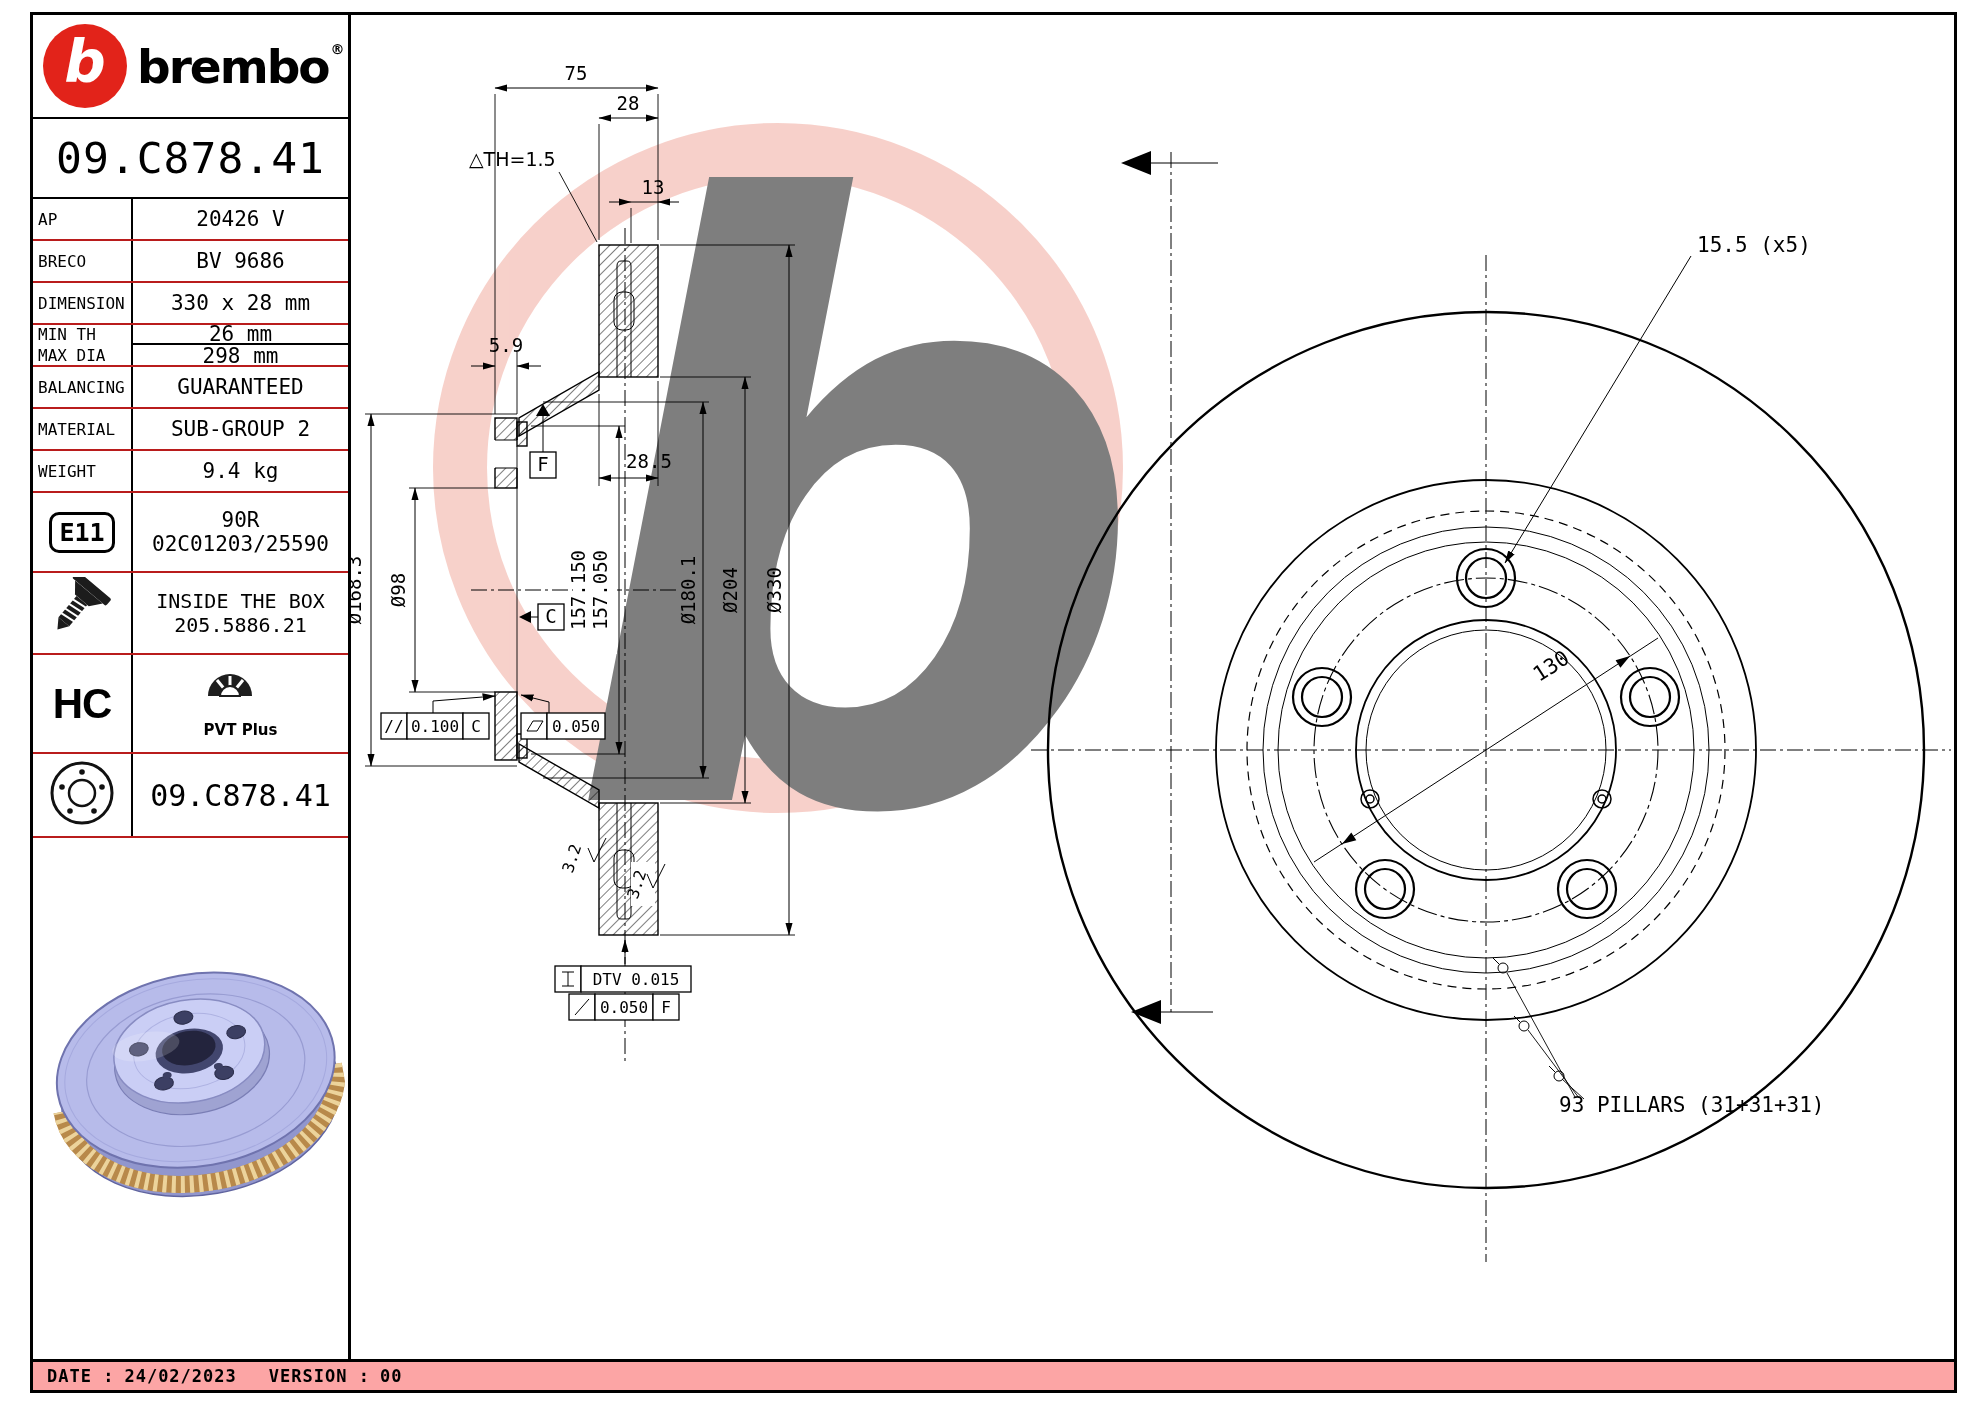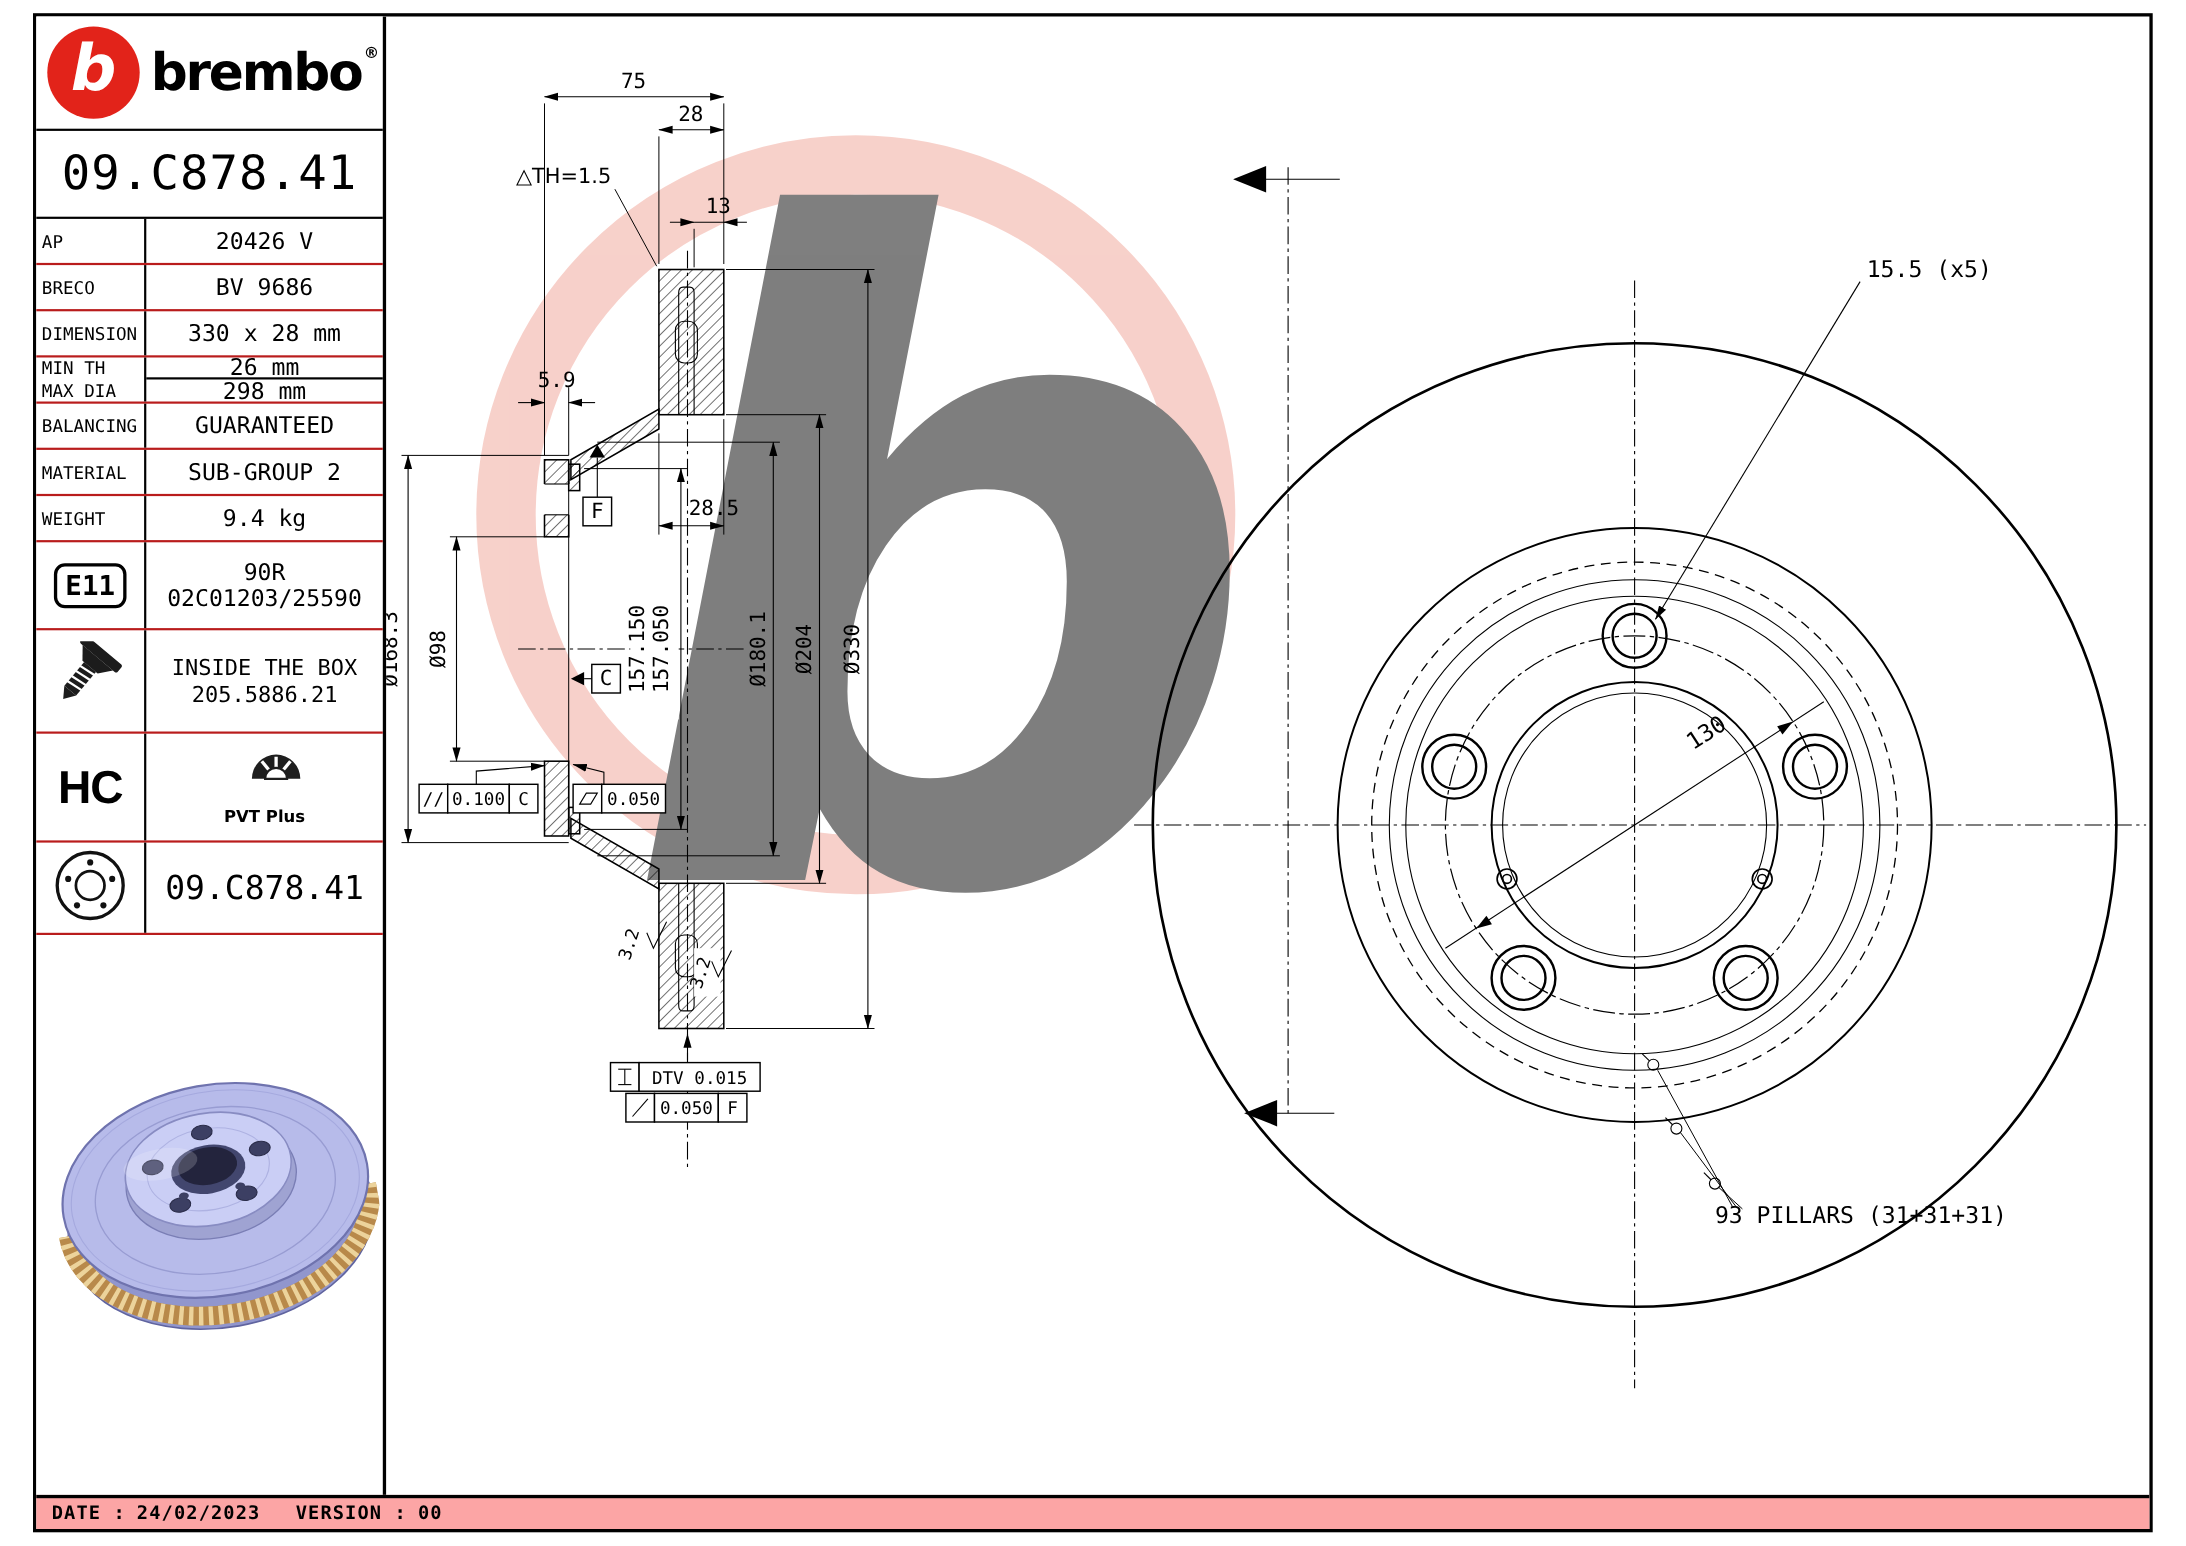--- a/index.html
+++ b/index.html
@@ -19,39 +19,39 @@
   .row{display:flex;border-bottom:2px solid #b91c1c;box-sizing:border-box;}
   .cell-label{width:100px;border-right:2px solid #000;display:flex;align-items:center;
               padding-left:5px;font-size:16px;box-sizing:border-box;}
   .cell-value{flex:1;display:flex;align-items:center;justify-content:center;
               font-size:21px;text-align:center;flex-direction:column;}
   .r-logo{height:104px;border-bottom:2px solid #000;display:flex;align-items:center;padding-left:10px;box-sizing:border-box;}
   .r-pn{height:80px;display:flex;align-items:center;justify-content:center;
         font-size:43px;letter-spacing:1px;border-bottom:2px solid #000;box-sizing:border-box;}
   .r-spec{height:42px;}
   .r-e11{height:80px;}
-  .r-box{height:94px;}
+  .r-box{height:82px;}
   .r-hc{height:99px;}
   .r-disc{height:84px;}
   .r-img{height:538px;display:flex;align-items:flex-start;justify-content:center;}
 
   .logo-icon{width:84px;height:84px;border-radius:50%;background:#e2231a;color:#fff;
              display:flex;align-items:center;justify-content:center;flex-shrink:0;
              font-family:"DejaVu Sans",sans-serif;font-weight:bold;font-style:italic;
              font-size:58px;padding-bottom:8px;box-sizing:border-box;}
   .wordmark{font-family:"DejaVu Sans",sans-serif;font-weight:bold;font-size:47px;
             letter-spacing:-2px;margin-left:10px;}
   .regmark{font-family:"DejaVu Sans",sans-serif;font-size:14px;font-weight:bold;
            align-self:flex-start;margin-top:26px;margin-left:2px;}
   .stack2{display:flex;flex-direction:column;justify-content:center;gap:2px;}
   .half{height:21px;display:flex;align-items:center;justify-content:center;width:100%;}
   .bb{border-bottom:2px solid #000;box-sizing:border-box;}
   .e11badge{border:3px solid #000;border-radius:10px;padding:3px 7px;font-size:25px;font-weight:bold;}
   .hcmark{font-family:"Deja-Vu Sans",sans-serif;font-weight:900;font-size:42px;letter-spacing:-1px;}
-  .pvtwrap{display:flex;flex-direction:column;align-items:flex-end;gap:18px;}
+  .pvtwrap{display:flex;flex-direction:column;align-items:flex-start;gap:18px;}
   .pvtlabel{font-family:"DejaVu Sans",sans-serif;font-weight:bold;font-size:15px;}
   .value-lg{font-size:30px;}
 
   svg text{fill:#000;}
   .dim{font-family:"DejaVu Sans Mono","DejaVu Sans",monospace;font-size:19px;}
   .dim-s{font-family:"DejaVu Sans Mono","DejaVu Sans",monospace;font-size:16px;}
   .dim-l{font-family:"DejaVu Sans Mono","DejaVu Sans",monospace;font-size:21px;}
   .ln{stroke:#000;stroke-width:1;fill:none;}
   .thin{stroke:#000;stroke-width:0.9;fill:none;}
   .cl{stroke:#000;stroke-width:1;fill:none;stroke-dasharray:16 4 3 4;}

